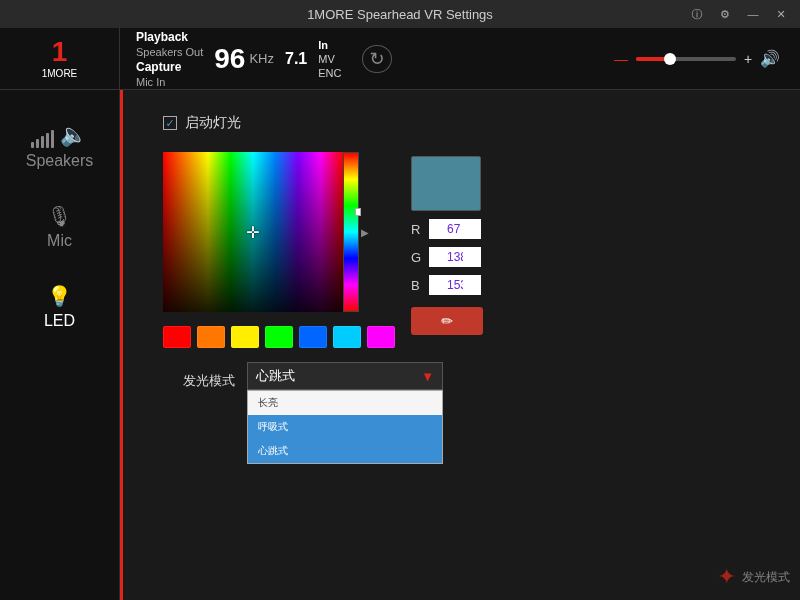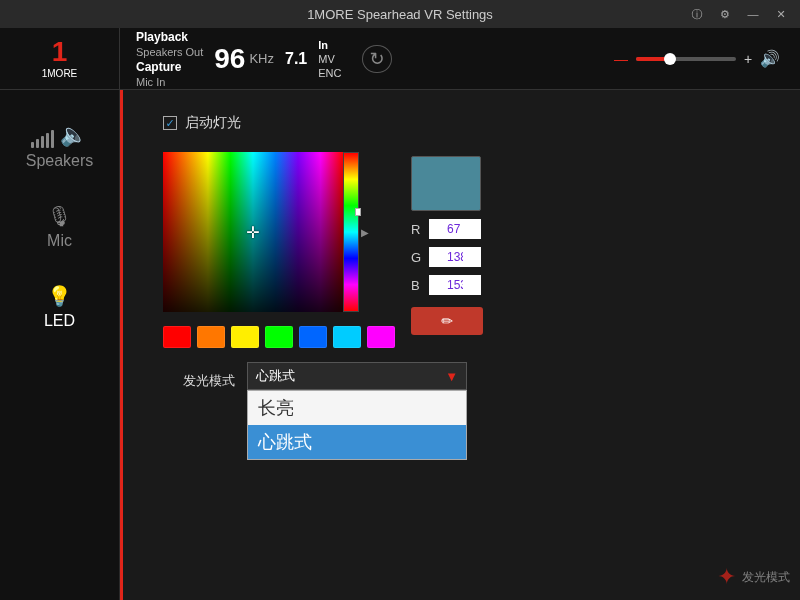--- a/index.html
+++ b/index.html
@@ -382,37 +382,37 @@
       display: flex;
       align-items: flex-end;
       gap: 12px;
       font-size: 13px;
       color: #ddd;
       margin-left: 20px;
     }
 
     .dropdown-wrapper {
       position: relative;
-      width: 220px;
+      width: 196px;
     }
 
     
     .dropdown-open {
       position: absolute;
       top: 100%;
       left: 0;
       width: 100%;
       background: #f5f5f5;
       border: 1px solid #aaa;
       z-index: 100;
       color: #333;
     }
     .dropdown-option {
       padding: 5px 10px;
-      font-size: 18px;
+      font-size: 10px;
       cursor: pointer;
     }
     .dropdown-option.selected {
       background: #3a8fd4;
       color: #fff;
     }
 
     
     .watermark {
       position: absolute;
@@ -591,20 +591,21 @@
       <div class="mode-row">
         <span>发光模式</span>
         <div class="dropdown-wrapper">
           <div style="background:#2a2a2a;border:1px solid #555;color:#fff;padding:4px 8px;font-size:13px;cursor:pointer;display:flex;justify-content:space-between;align-items:center;">
             <span>心跳式</span>
             <span style="color:#e0251a;">▼</span>
           </div>
 
           <div class="dropdown-open">
             <div class="dropdown-option">长亮</div>
+            <div class="dropdown-option selected">呼吸式</div>
             <div class="dropdown-option" style="background:#3a8fd4;color:#fff;">心跳式</div>
           </div>
         </div>
       </div>
 
     </div>
 
     <div class="watermark">
       <span class="watermark-icon">✦</span>
       <span class="watermark-text">发光模式</span>

